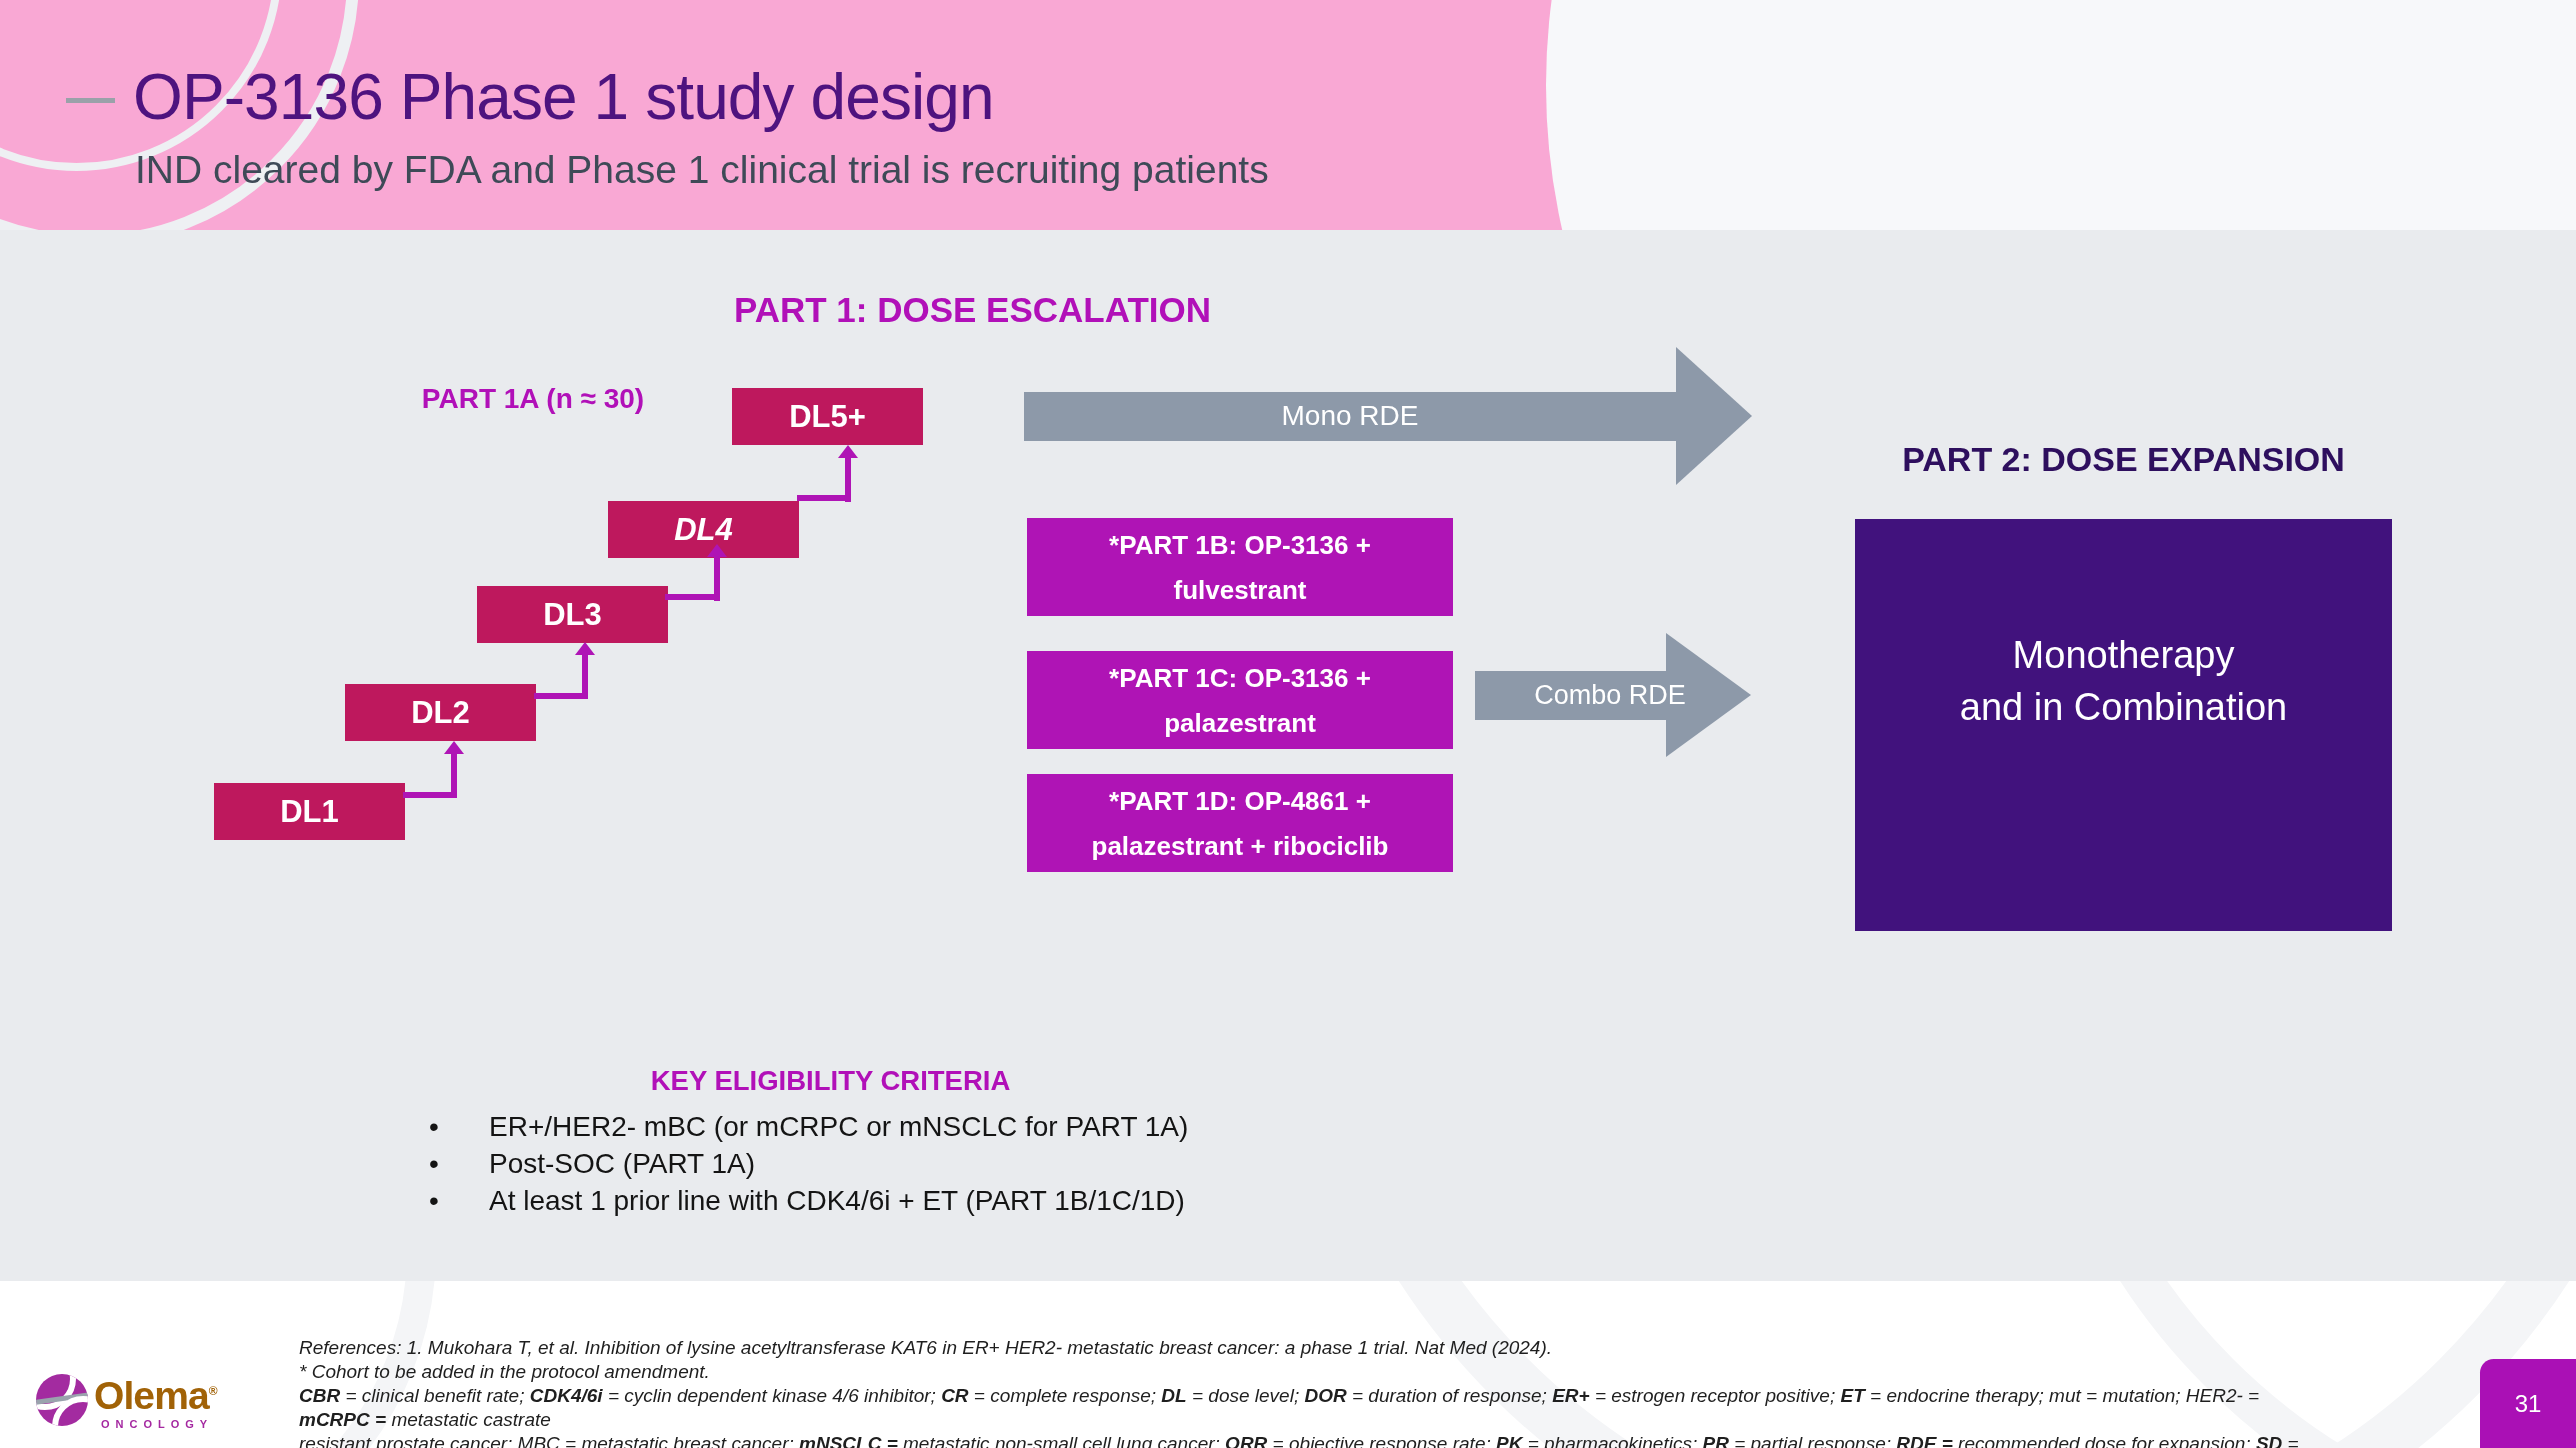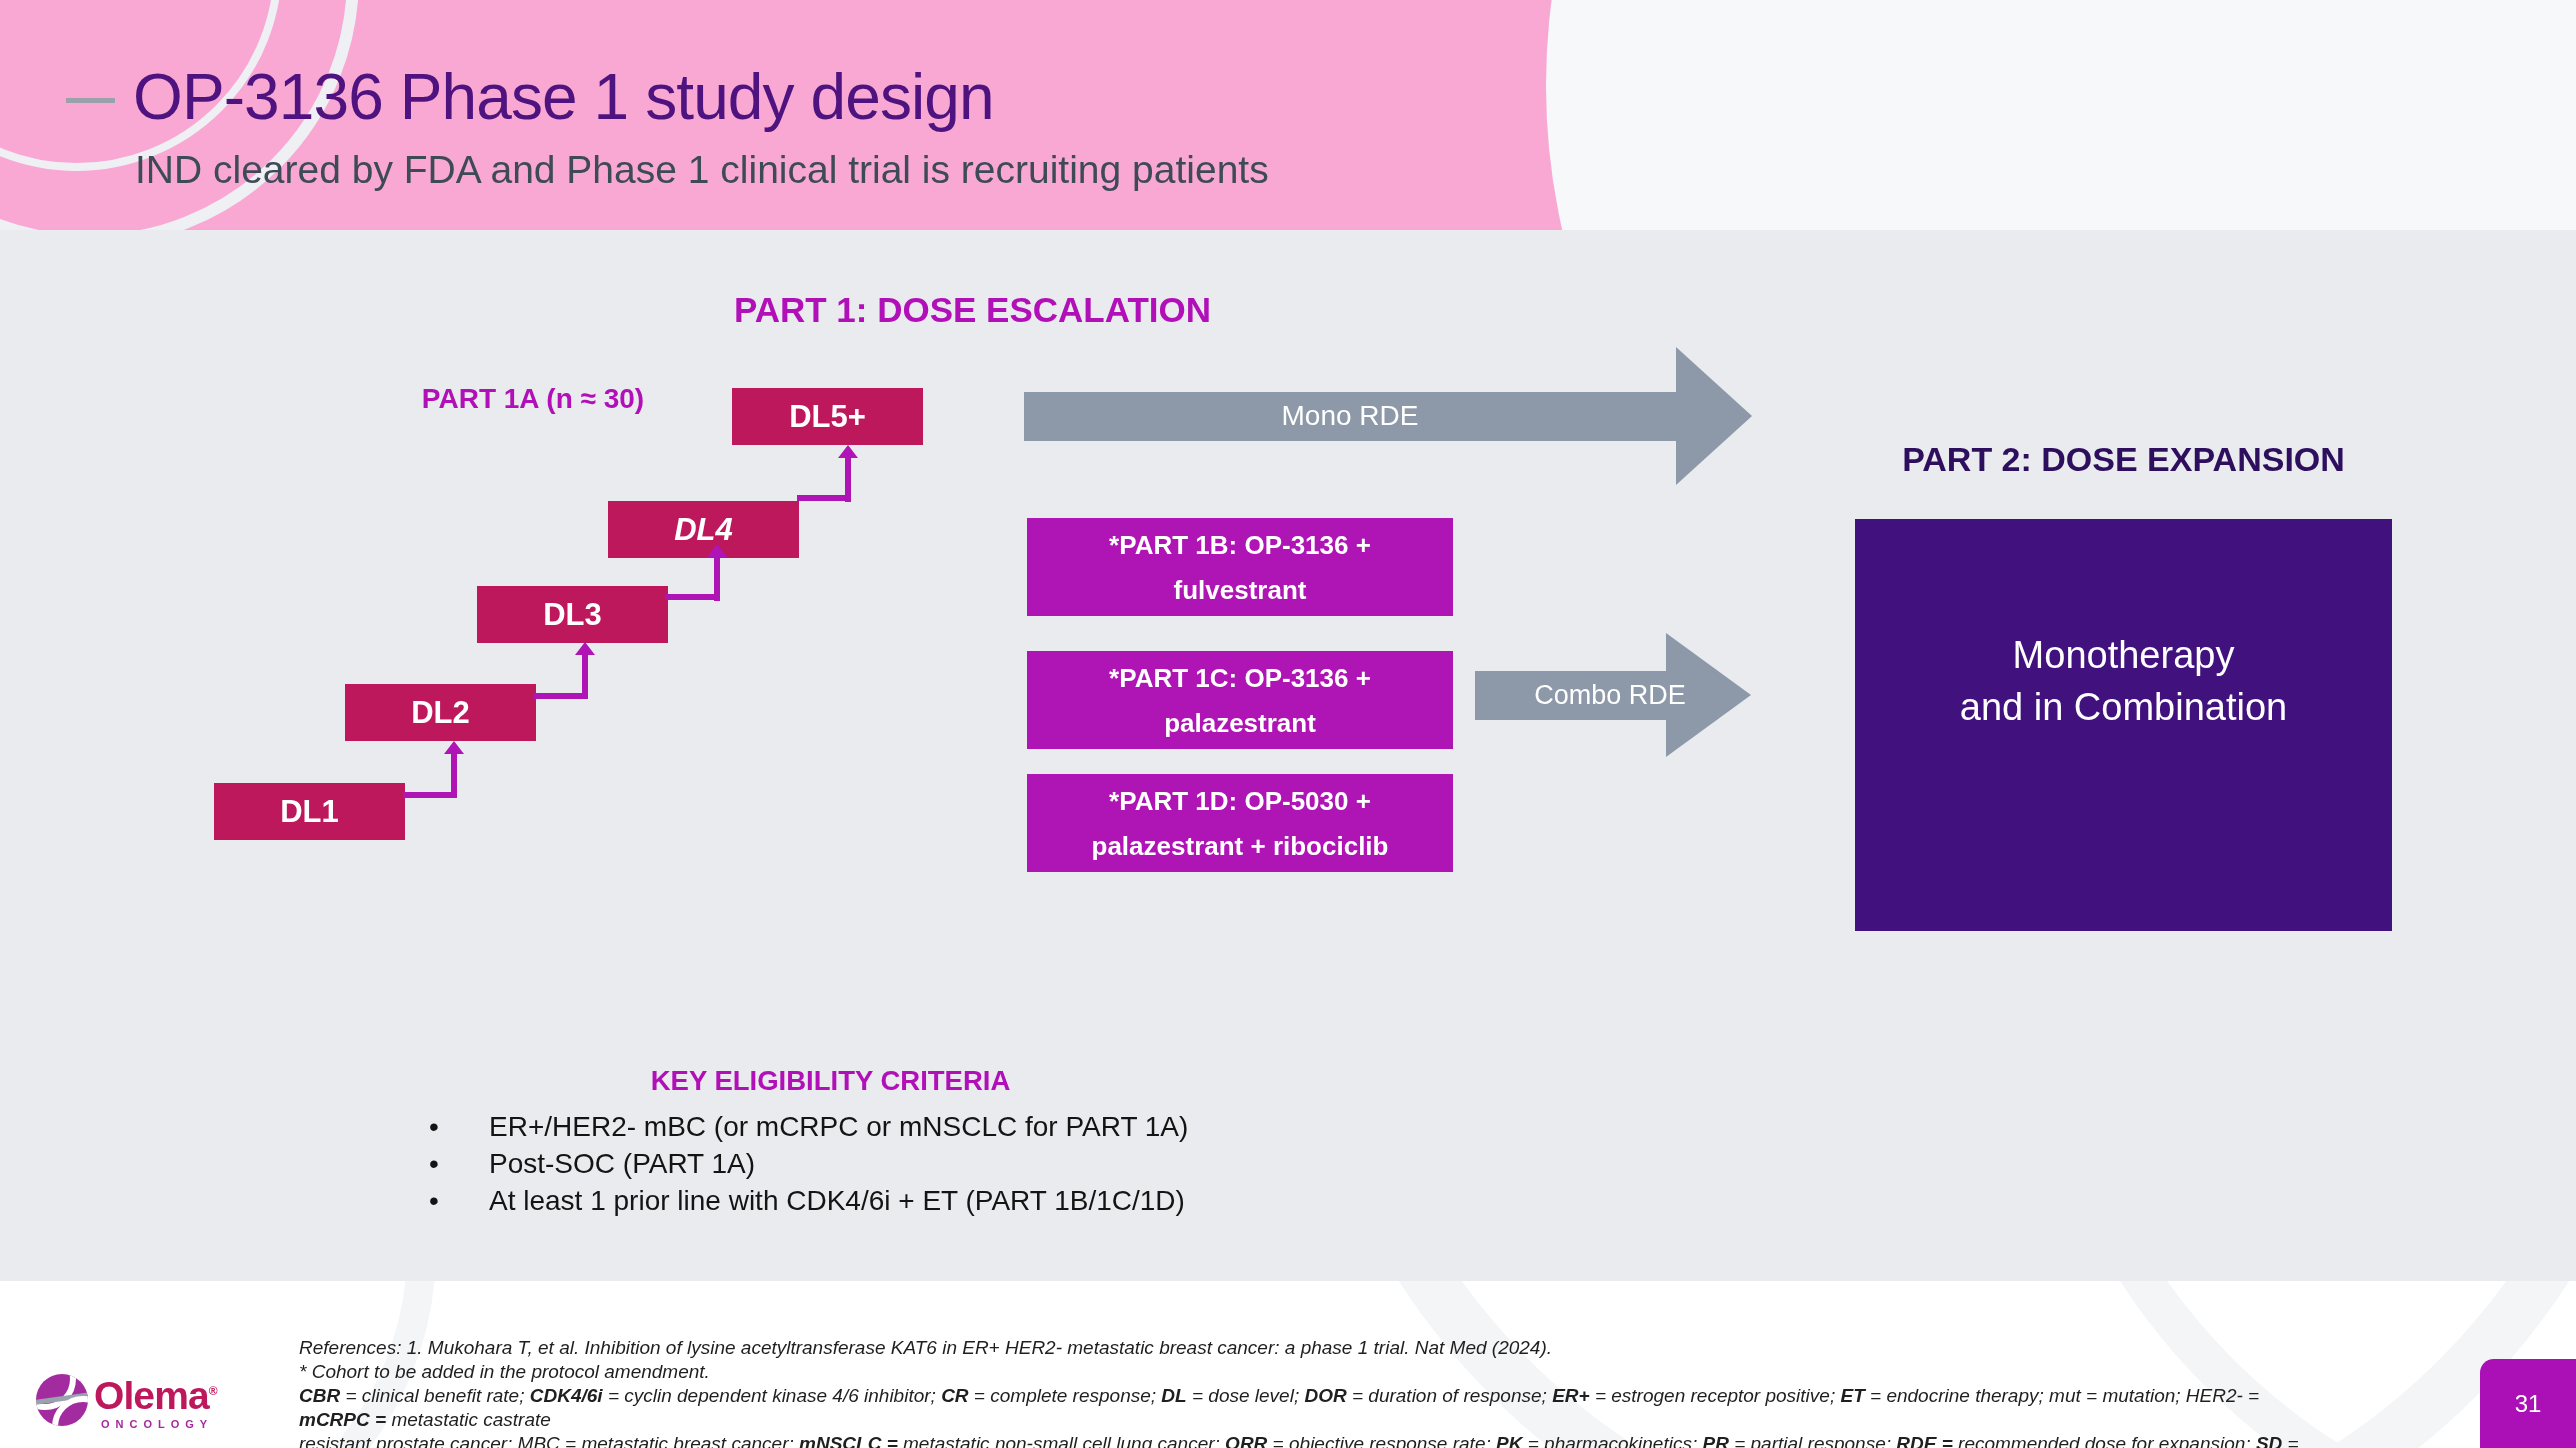--- a/index.html
+++ b/index.html
@@ -97,21 +97,21 @@
         font-style:italic;line-height:24px;}
   .refs b{font-weight:700;}
 
   
   .logo{position:absolute;left:36px;top:1372px;width:223px;height:69px;}
   .logo-circle{position:absolute;left:0;top:1.7px;width:52px;height:52px;border-radius:50%;background:#a32ba0;overflow:hidden;}
   .swoosh{position:absolute;border-radius:50%;border:6px solid #ffffff;background:transparent;}
   .sw1{left:-22px;top:-26px;width:50px;height:50px;}
   .sw2{left:15.5px;top:22px;width:50px;height:50px;}
   .sw-gray{position:absolute;left:-3.4px;top:22px;width:60px;height:5.2px;background:#9aa3ad;transform:rotate(-8deg);}
-  .logo-word{position:absolute;left:58px;top:1.7px;font-size:39px;font-weight:700;color:#be185d;letter-spacing:-0.9px;}
+  .logo-word{position:absolute;left:58px;top:1.7px;font-size:39px;font-weight:700;color:#a16207;letter-spacing:-0.9px;}
   .logo-reg{font-size:12px;vertical-align:super;}
   .logo-sub{position:absolute;left:65px;top:46px;font-size:11px;font-weight:700;color:#a428a0;letter-spacing:6px;}
 
   
   .page-badge{position:absolute;left:2480px;top:1359px;width:96px;height:89px;background:#aa10b5;
               border-radius:13.7px 0 0 0;color:#ffffff;font-size:24px;display:flex;align-items:center;
               justify-content:center;}
 </style>
 </head>
 <body>
@@ -158,21 +158,21 @@
 
   <div class="cohort b1b">
     <div>*PART 1B: OP-3136 +</div>
     <div>fulvestrant</div>
   </div>
   <div class="cohort b1c">
     <div>*PART 1C: OP-3136 +</div>
     <div>palazestrant</div>
   </div>
   <div class="cohort b1d">
-    <div>*PART 1D: OP-5030 +</div>
+    <div>*PART 1D: OP-4861 +</div>
     <div>palazestrant + ribociclib</div>
   </div>
 
   <div class="garrow combo">
     <div class="abody"></div>
     <div class="ahead"></div>
   </div>
   <div class="combo-label">Combo RDE</div>
 
   <div class="p2-heading">PART 2: DOSE EXPANSION</div>

